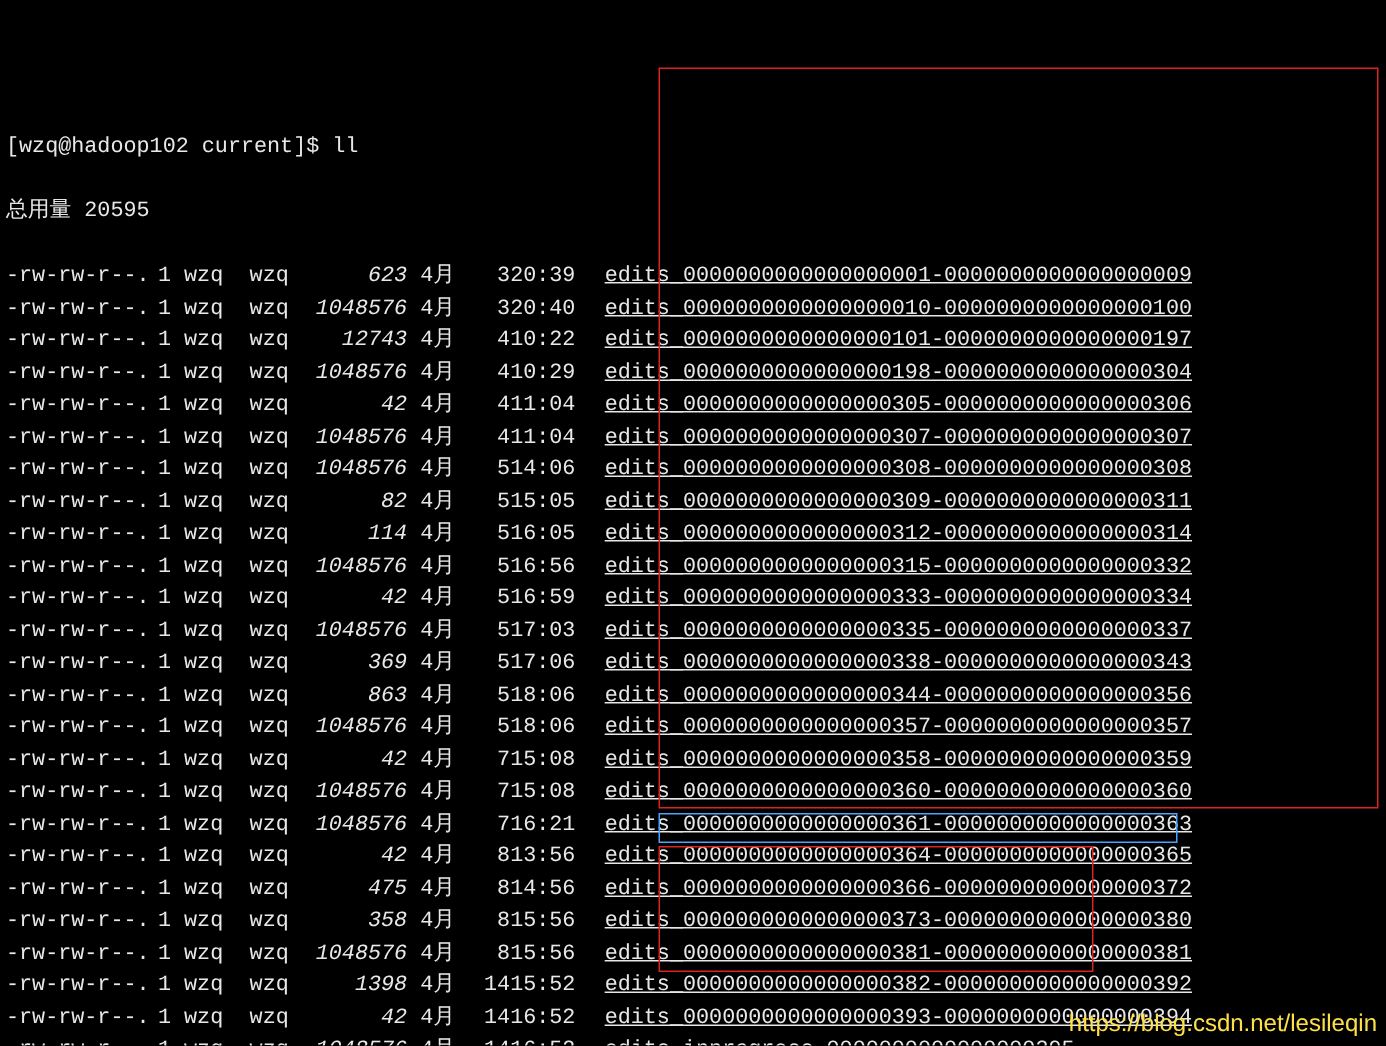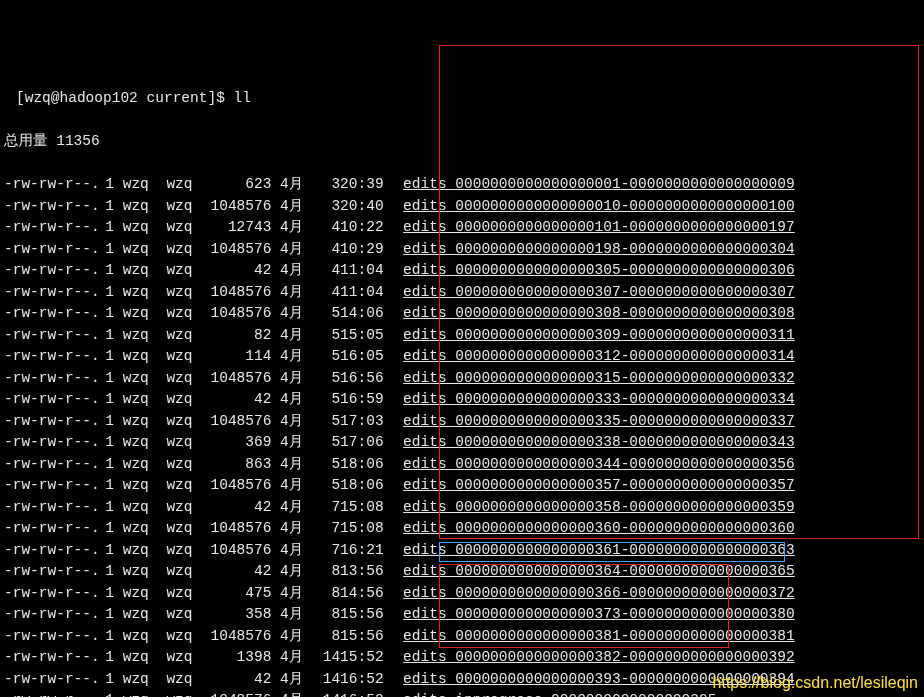--- a/index.html
+++ b/index.html
@@ -9,27 +9,27 @@
     font-family: 'Consolas', 'Courier New', monospace;
     font-size: 14.5px;
     line-height: 21.5px;
     padding: 2px 4px;
     width: 924px;
     height: 697px;
     overflow: hidden;
     position: relative;
     white-space: pre;
   }
-  .prompt-user { color: #e8e8e8; margin-left: 12px; }
+  .prompt-user { color: #e8e8e8; }
   .row { display: block; }
   .perm { display: inline-block; width: 95px; }
   .links { display: inline-block; width: 15px; text-align: right; }
   .owner { display: inline-block; width: 35px; }
   .group { display: inline-block; width: 35px; }
-  .size { display: inline-block; width: 70px; text-align: right; }
+  .size { display: inline-block; width: 70px; text-align: right; font-style: italic; }
   .month { display: inline-block; width: 35px; }
   .day { display: inline-block; width: 25px; text-align: right; }
   .time { display: inline-block; width: 55px; }
   .fname { display: inline-block; padding-left: 8px; text-decoration: underline; }
   .box-red1 {
     position: absolute;
     border: 1px solid #d22;
     left: 439px;
     top: 45px;
     width: 480px;
@@ -62,21 +62,21 @@
     font-size: 16px;
     font-family: Liberation Sans, sans-serif;
   }
 </style>
 </head>
 <body>
 
 
 
 <div class="row"><span class="prompt-user">[wzq@hadoop102 current]$ ll</span></div>
-<div class="row">总用量 11356</div>
+<div class="row">总用量 20595</div>
 <div id="listing"><div class="row"><span class="perm">-rw-rw-r--.</span><span class="links">1</span> <span class="owner">wzq</span> <span class="group">wzq</span><span class="size">623</span> <span class="month">4月</span><span class="day">3</span><span class="time">20:39</span><span class="fname">edits_0000000000000000001-0000000000000000009</span></div><div class="row"><span class="perm">-rw-rw-r--.</span><span class="links">1</span> <span class="owner">wzq</span> <span class="group">wzq</span><span class="size">1048576</span> <span class="month">4月</span><span class="day">3</span><span class="time">20:40</span><span class="fname">edits_0000000000000000010-0000000000000000100</span></div><div class="row"><span class="perm">-rw-rw-r--.</span><span class="links">1</span> <span class="owner">wzq</span> <span class="group">wzq</span><span class="size">12743</span> <span class="month">4月</span><span class="day">4</span><span class="time">10:22</span><span class="fname">edits_0000000000000000101-0000000000000000197</span></div><div class="row"><span class="perm">-rw-rw-r--.</span><span class="links">1</span> <span class="owner">wzq</span> <span class="group">wzq</span><span class="size">1048576</span> <span class="month">4月</span><span class="day">4</span><span class="time">10:29</span><span class="fname">edits_0000000000000000198-0000000000000000304</span></div><div class="row"><span class="perm">-rw-rw-r--.</span><span class="links">1</span> <span class="owner">wzq</span> <span class="group">wzq</span><span class="size">42</span> <span class="month">4月</span><span class="day">4</span><span class="time">11:04</span><span class="fname">edits_0000000000000000305-0000000000000000306</span></div><div class="row"><span class="perm">-rw-rw-r--.</span><span class="links">1</span> <span class="owner">wzq</span> <span class="group">wzq</span><span class="size">1048576</span> <span class="month">4月</span><span class="day">4</span><span class="time">11:04</span><span class="fname">edits_0000000000000000307-0000000000000000307</span></div><div class="row"><span class="perm">-rw-rw-r--.</span><span class="links">1</span> <span class="owner">wzq</span> <span class="group">wzq</span><span class="size">1048576</span> <span class="month">4月</span><span class="day">5</span><span class="time">14:06</span><span class="fname">edits_0000000000000000308-0000000000000000308</span></div><div class="row"><span class="perm">-rw-rw-r--.</span><span class="links">1</span> <span class="owner">wzq</span> <span class="group">wzq</span><span class="size">82</span> <span class="month">4月</span><span class="day">5</span><span class="time">15:05</span><span class="fname">edits_0000000000000000309-0000000000000000311</span></div><div class="row"><span class="perm">-rw-rw-r--.</span><span class="links">1</span> <span class="owner">wzq</span> <span class="group">wzq</span><span class="size">114</span> <span class="month">4月</span><span class="day">5</span><span class="time">16:05</span><span class="fname">edits_0000000000000000312-0000000000000000314</span></div><div class="row"><span class="perm">-rw-rw-r--.</span><span class="links">1</span> <span class="owner">wzq</span> <span class="group">wzq</span><span class="size">1048576</span> <span class="month">4月</span><span class="day">5</span><span class="time">16:56</span><span class="fname">edits_0000000000000000315-0000000000000000332</span></div><div class="row"><span class="perm">-rw-rw-r--.</span><span class="links">1</span> <span class="owner">wzq</span> <span class="group">wzq</span><span class="size">42</span> <span class="month">4月</span><span class="day">5</span><span class="time">16:59</span><span class="fname">edits_0000000000000000333-0000000000000000334</span></div><div class="row"><span class="perm">-rw-rw-r--.</span><span class="links">1</span> <span class="owner">wzq</span> <span class="group">wzq</span><span class="size">1048576</span> <span class="month">4月</span><span class="day">5</span><span class="time">17:03</span><span class="fname">edits_0000000000000000335-0000000000000000337</span></div><div class="row"><span class="perm">-rw-rw-r--.</span><span class="links">1</span> <span class="owner">wzq</span> <span class="group">wzq</span><span class="size">369</span> <span class="month">4月</span><span class="day">5</span><span class="time">17:06</span><span class="fname">edits_0000000000000000338-0000000000000000343</span></div><div class="row"><span class="perm">-rw-rw-r--.</span><span class="links">1</span> <span class="owner">wzq</span> <span class="group">wzq</span><span class="size">863</span> <span class="month">4月</span><span class="day">5</span><span class="time">18:06</span><span class="fname">edits_0000000000000000344-0000000000000000356</span></div><div class="row"><span class="perm">-rw-rw-r--.</span><span class="links">1</span> <span class="owner">wzq</span> <span class="group">wzq</span><span class="size">1048576</span> <span class="month">4月</span><span class="day">5</span><span class="time">18:06</span><span class="fname">edits_0000000000000000357-0000000000000000357</span></div><div class="row"><span class="perm">-rw-rw-r--.</span><span class="links">1</span> <span class="owner">wzq</span> <span class="group">wzq</span><span class="size">42</span> <span class="month">4月</span><span class="day">7</span><span class="time">15:08</span><span class="fname">edits_0000000000000000358-0000000000000000359</span></div><div class="row"><span class="perm">-rw-rw-r--.</span><span class="links">1</span> <span class="owner">wzq</span> <span class="group">wzq</span><span class="size">1048576</span> <span class="month">4月</span><span class="day">7</span><span class="time">15:08</span><span class="fname">edits_0000000000000000360-0000000000000000360</span></div><div class="row"><span class="perm">-rw-rw-r--.</span><span class="links">1</span> <span class="owner">wzq</span> <span class="group">wzq</span><span class="size">1048576</span> <span class="month">4月</span><span class="day">7</span><span class="time">16:21</span><span class="fname">edits_0000000000000000361-0000000000000000363</span></div><div class="row"><span class="perm">-rw-rw-r--.</span><span class="links">1</span> <span class="owner">wzq</span> <span class="group">wzq</span><span class="size">42</span> <span class="month">4月</span><span class="day">8</span><span class="time">13:56</span><span class="fname">edits_0000000000000000364-0000000000000000365</span></div><div class="row"><span class="perm">-rw-rw-r--.</span><span class="links">1</span> <span class="owner">wzq</span> <span class="group">wzq</span><span class="size">475</span> <span class="month">4月</span><span class="day">8</span><span class="time">14:56</span><span class="fname">edits_0000000000000000366-0000000000000000372</span></div><div class="row"><span class="perm">-rw-rw-r--.</span><span class="links">1</span> <span class="owner">wzq</span> <span class="group">wzq</span><span class="size">358</span> <span class="month">4月</span><span class="day">8</span><span class="time">15:56</span><span class="fname">edits_0000000000000000373-0000000000000000380</span></div><div class="row"><span class="perm">-rw-rw-r--.</span><span class="links">1</span> <span class="owner">wzq</span> <span class="group">wzq</span><span class="size">1048576</span> <span class="month">4月</span><span class="day">8</span><span class="time">15:56</span><span class="fname">edits_0000000000000000381-0000000000000000381</span></div><div class="row"><span class="perm">-rw-rw-r--.</span><span class="links">1</span> <span class="owner">wzq</span> <span class="group">wzq</span><span class="size">1398</span> <span class="month">4月</span><span class="day">14</span><span class="time">15:52</span><span class="fname">edits_0000000000000000382-0000000000000000392</span></div><div class="row"><span class="perm">-rw-rw-r--.</span><span class="links">1</span> <span class="owner">wzq</span> <span class="group">wzq</span><span class="size">42</span> <span class="month">4月</span><span class="day">14</span><span class="time">16:52</span><span class="fname">edits_0000000000000000393-0000000000000000394</span></div><div class="row"><span class="perm">-rw-rw-r--.</span><span class="links">1</span> <span class="owner">wzq</span> <span class="group">wzq</span><span class="size">1048576</span> <span class="month">4月</span><span class="day">14</span><span class="time">16:52</span><span class="fname">edits_inprogress_0000000000000000395</span></div></div>
 
 <div class="box-red1"></div>
 <div class="box-blue"></div>
 <div class="box-red2"></div>
 
 <div class="watermark">https://blog.csdn.net/lesileqin</div>
 
 
 

